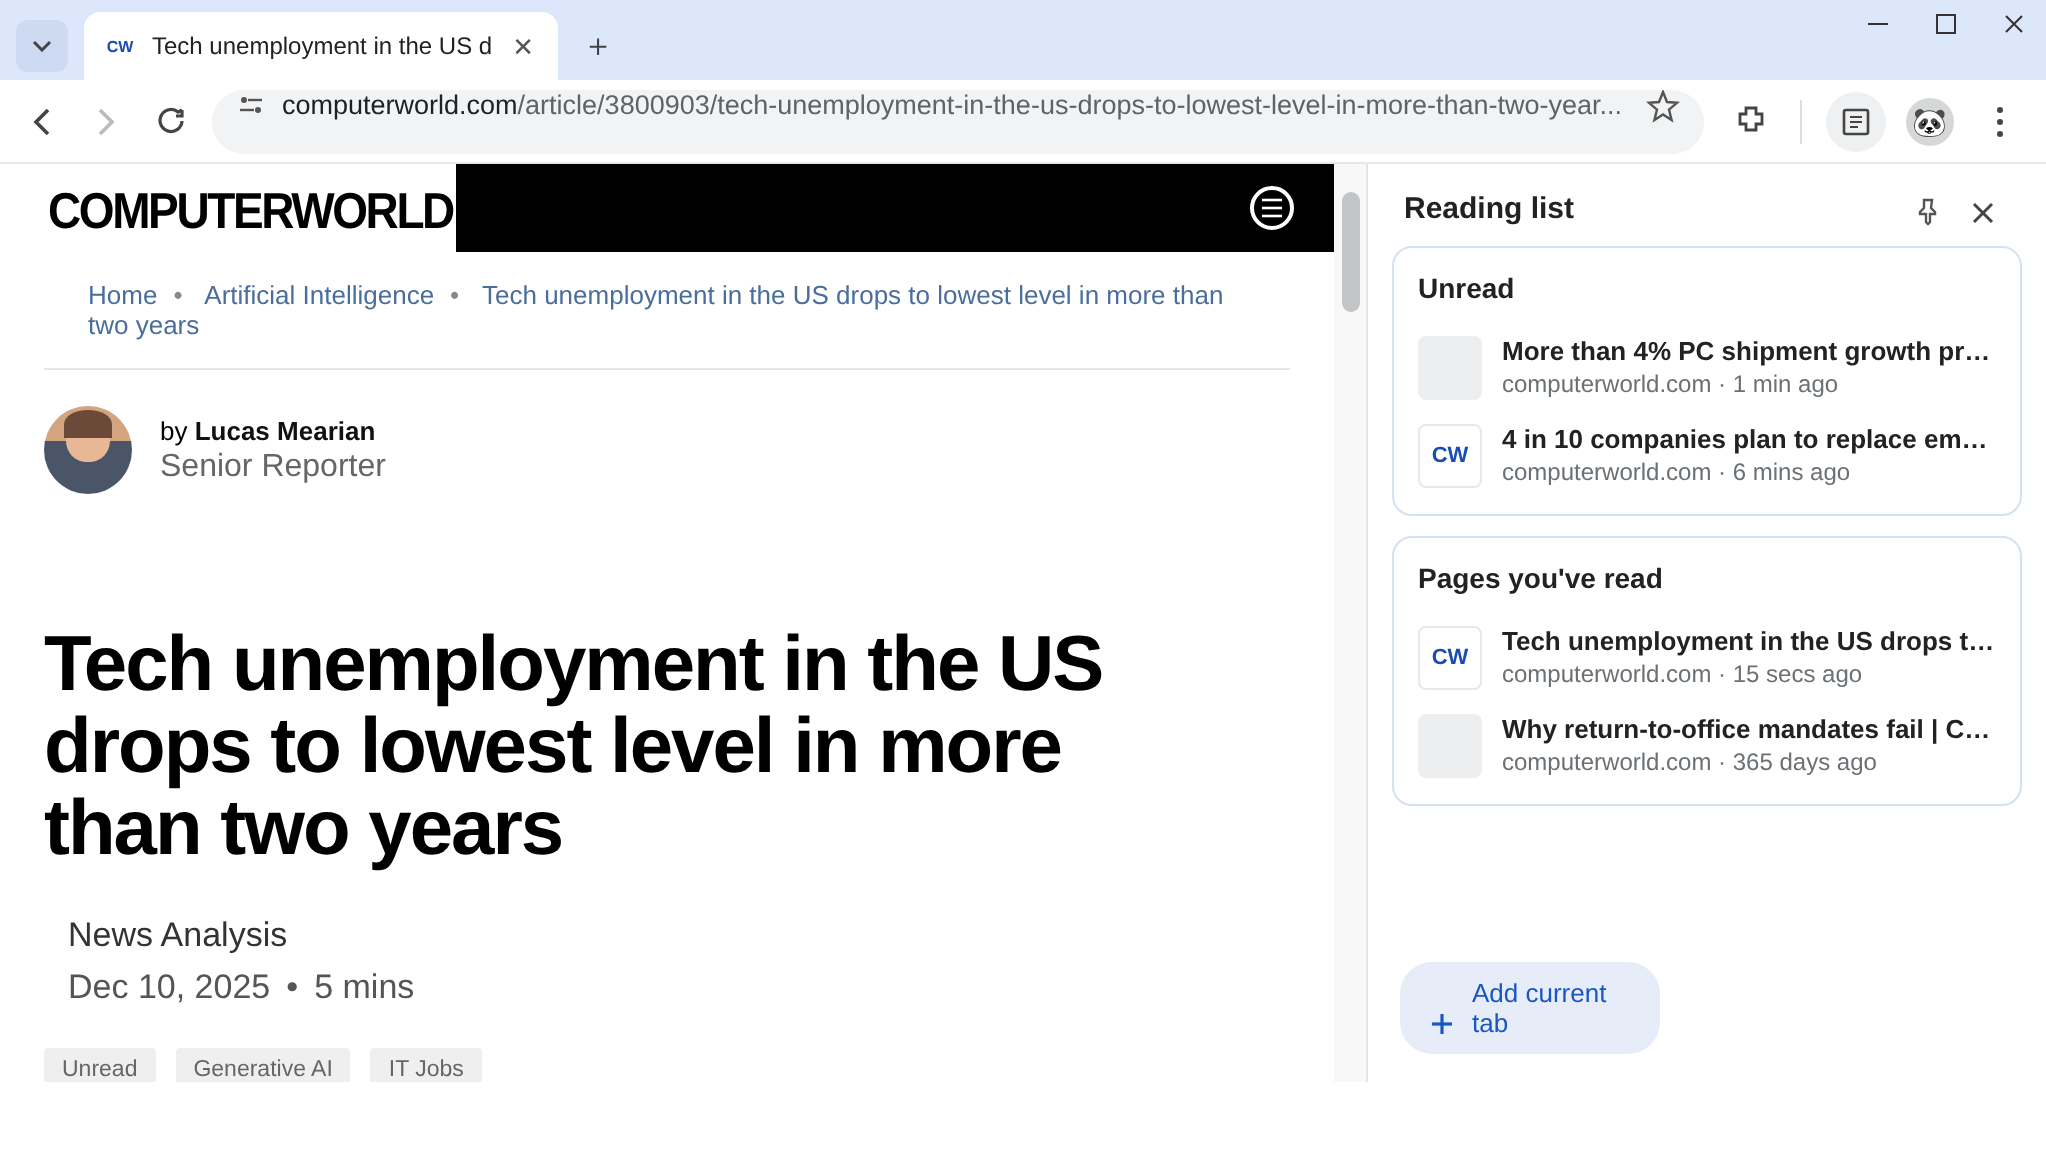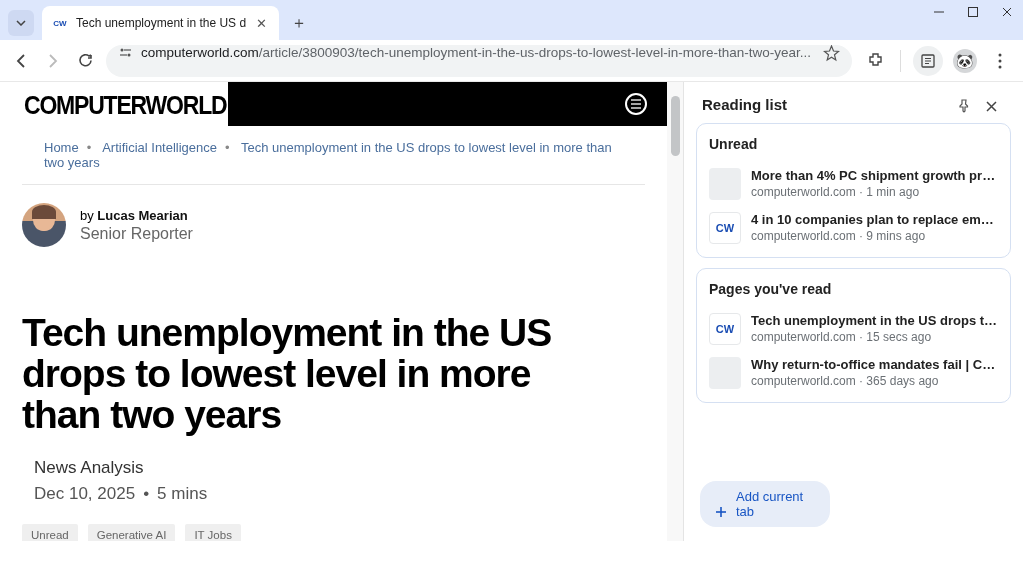--- a/index.html
+++ b/index.html
@@ -270,21 +270,21 @@
               <div class="rl-ttl">More than 4% PC shipment growth predicted ...</div>
               <div class="rl-sub">computerworld.com · 1 min ago</div>
             </div>
           </div>
           <div class="rl-item">
             <div class="rl-thumb cw">
               <span>CW</span>
             </div>
             <div class="rl-txt">
               <div class="rl-ttl">4 in 10 companies plan to replace employees ...</div>
-              <div class="rl-sub">computerworld.com · 9 mins ago</div>
+              <div class="rl-sub">computerworld.com · 6 mins ago</div>
             </div>
           </div>
         </div>
         <div class="rl-section">
           <div class="rl-sect-title">Pages you've read</div>
           <div class="rl-item">
             <div class="rl-thumb cw">
               <span>CW</span>
             </div>
             <div class="rl-txt">

